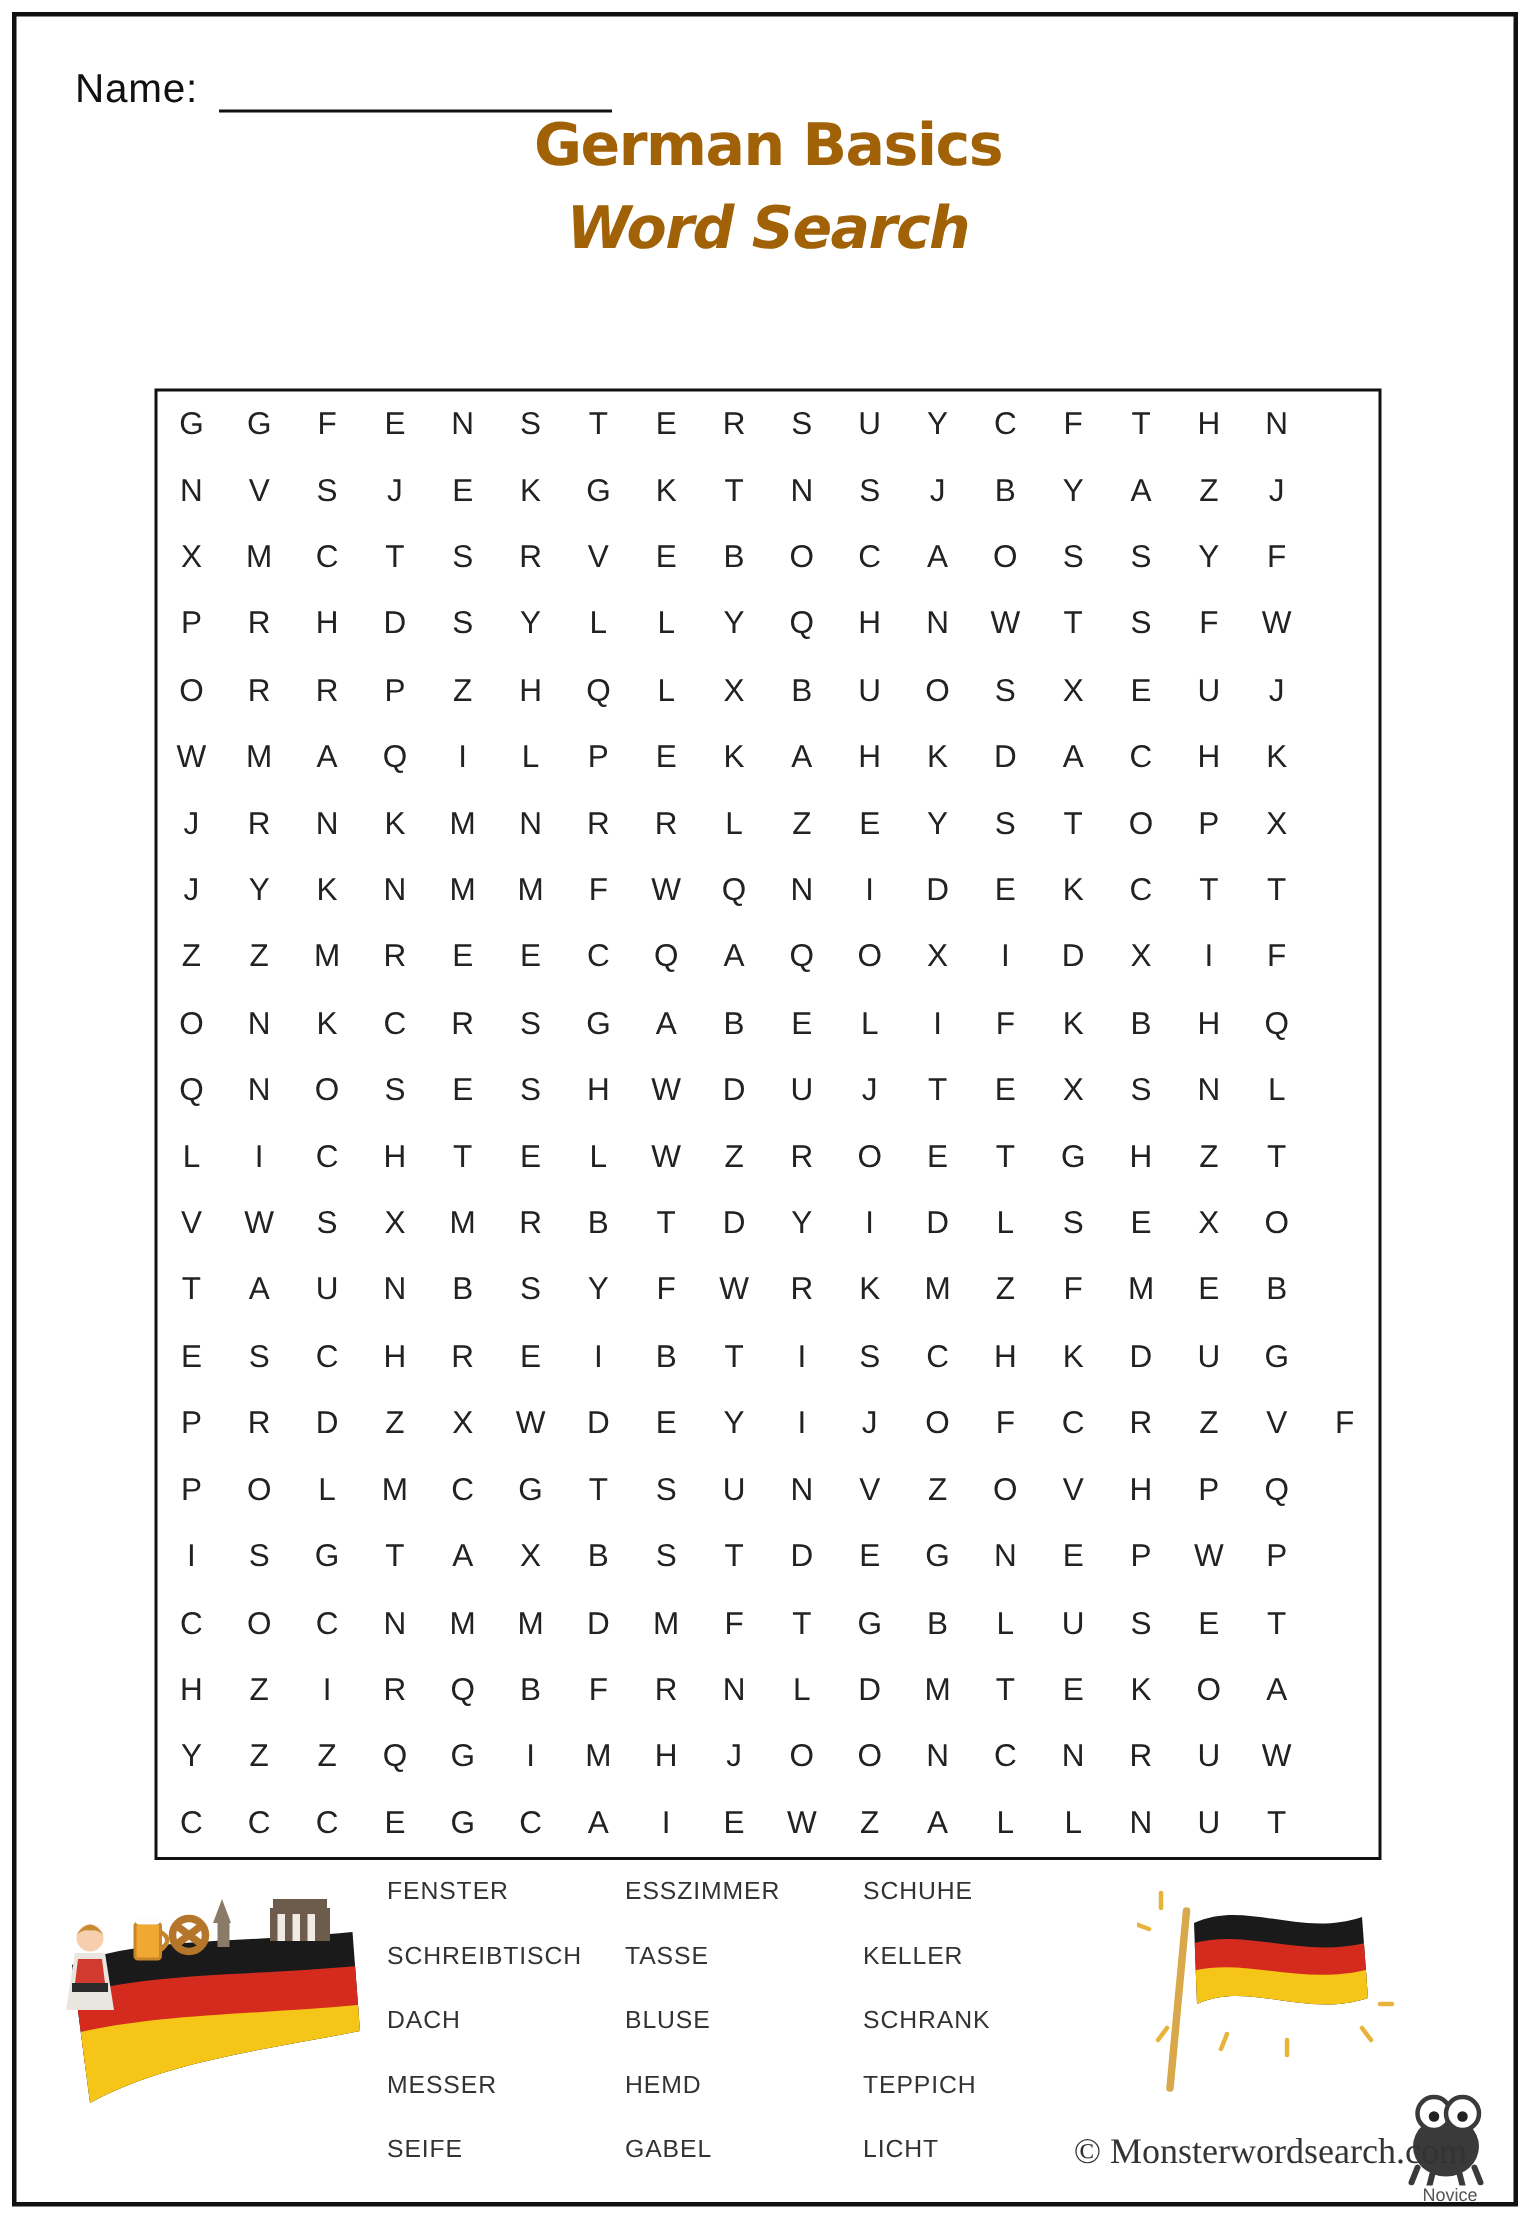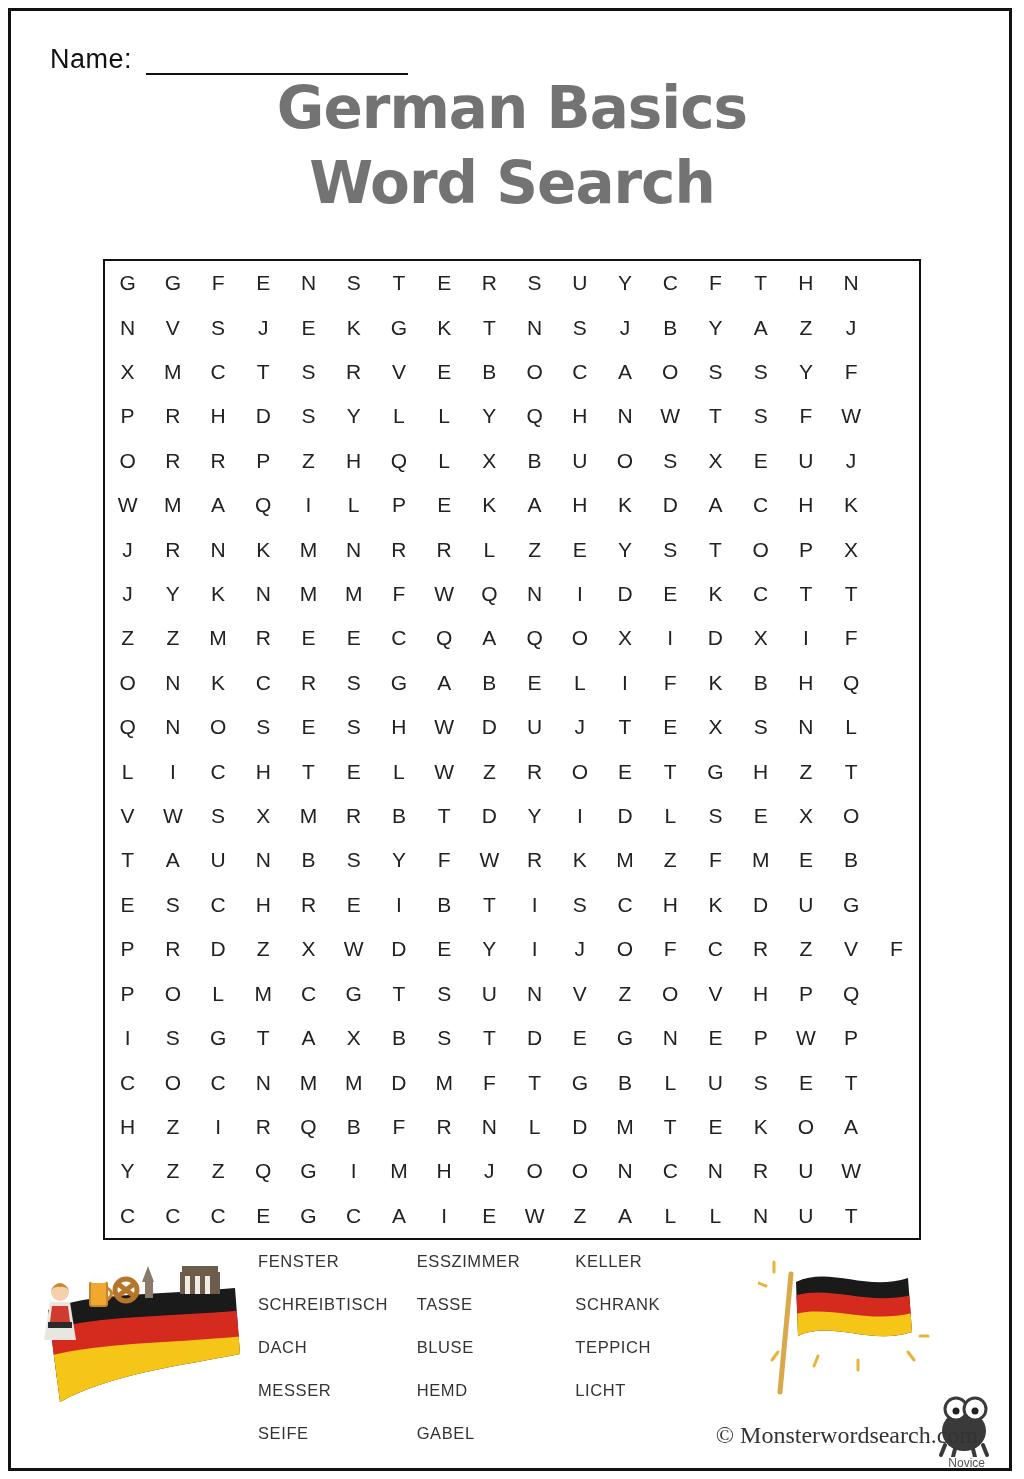--- a/index.html
+++ b/index.html
@@ -50,27 +50,28 @@
   .title-block {
     position: absolute;
     top: 78px;
     left: 0;
     width: 1024px;
     text-align: center;
   }
   .title-line {
     font-family: "DejaVu Sans", sans-serif;
     font-weight: bold;
-    font-size: 58px;
+    font-size: 39px;
     line-height: 1.05;
     letter-spacing: -1px;
-    color: #737373;
+    color: #a16207;
   }
   .title-line.l2 {
     margin-top: 14px;
+    font-style: italic;
   }
   .grid-wrap {
     position: absolute;
     left: 103px;
     top: 259px;
     width: 818px;
     height: 981px;
     border: 2px solid #111111;
     box-sizing: border-box;
     background: #ffffff;
@@ -603,20 +604,21 @@
           <div class="word-item">SEIFE</div>
         </div>
         <div class="words-col">
           <div class="word-item">ESSZIMMER</div>
           <div class="word-item">TASSE</div>
           <div class="word-item">BLUSE</div>
           <div class="word-item">HEMD</div>
           <div class="word-item">GABEL</div>
         </div>
         <div class="words-col">
+          <div class="word-item">SCHUHE</div>
           <div class="word-item">KELLER</div>
           <div class="word-item">SCHRANK</div>
           <div class="word-item">TEPPICH</div>
           <div class="word-item">LICHT</div>
         </div>
       </div>
   </div>
 
   <svg class="art-left" viewBox="0 0 215 160">
     <defs>

